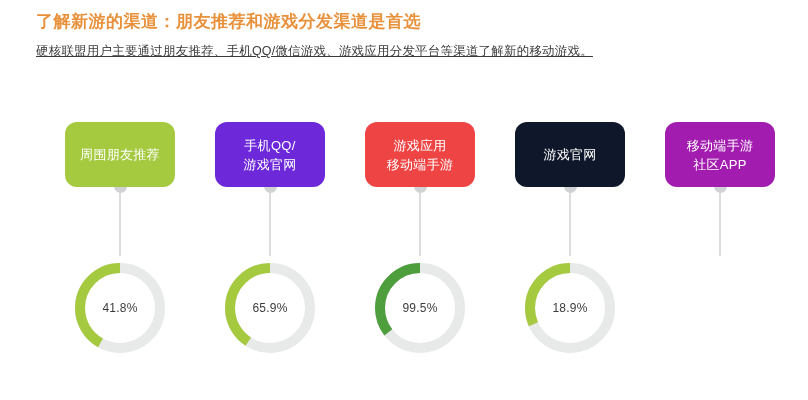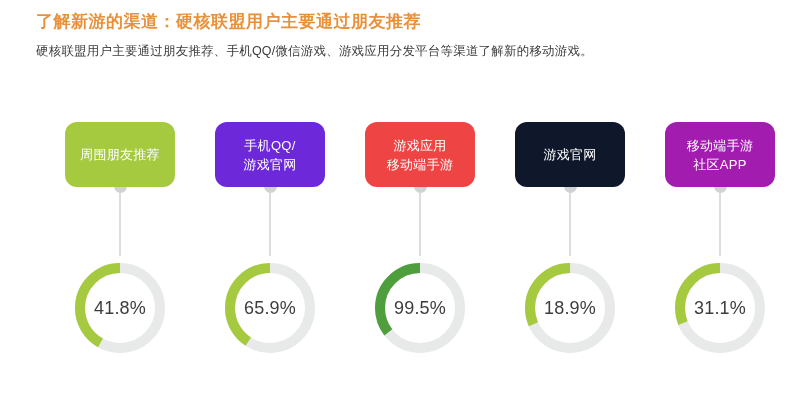--- a/index.html
+++ b/index.html
@@ -37,32 +37,33 @@
     line-height: 24px;
     white-space: nowrap;
   }
   .subtitle {
     margin-top: 7px;
     font-size: 12.5px;
     color: #3b3b3b;
     line-height: 20px;
     letter-spacing: 0.2px;
     white-space: nowrap;
+    text-decoration: underline;
   }
 
   
   .columns {
     position: absolute;
     left: 0;
-    top: 110px;
+    top: 122px;
     width: 808px;
     height: 260px;
     display: flex;
     justify-content: flex-start;
-    align-items: center;
+    align-items: flex-start;
   }
   .column {
     width: 150px;
     margin-left: 0;
     position: relative;
     display: flex;
     flex-direction: column;
     align-items: center;
   }
   .column:first-child { margin-left: 45px; }
@@ -128,32 +129,32 @@
   }
   .donut-value {
     position: absolute;
     left: 0;
     top: 0;
     width: 100px;
     height: 100px;
     display: flex;
     align-items: center;
     justify-content: center;
-    font-size: 18px;
+    font-size: 12px;
     color: #3d3d3d;
     letter-spacing: 0.2px;
   }
 </style>
 </head>
 <body>
 
 <div class="infographic">
 
   <div class="header">
-    <div class="title">了解新游的渠道：硬核联盟用户主要通过朋友推荐</div>
+    <div class="title">了解新游的渠道：朋友推荐和游戏分发渠道是首选</div>
     <div class="subtitle">硬核联盟用户主要通过朋友推荐、手机QQ/微信游戏、游戏应用分发平台等渠道了解新的移动游戏。</div>
   </div>
 
   <div class="columns" id="columns">
       <div class="column">
         <div class="channel-box" style="background: rgb(165, 201, 63);">
           <div>
             <span class="label-line">周围朋友推荐</span>
           </div>
         </div>
@@ -229,23 +230,16 @@
         <div class="channel-box" style="background: #a21caf;">
           <div>
             <span class="label-line">移动端手游</span>
             <span class="label-line">社区APP</span>
           </div>
         </div>
         <div class="connector">
           <div class="connector-dot" style="background: rgb(208, 210, 211);"></div>
           <div class="connector-line" style="background: rgb(220, 221, 221);"></div>
         </div>
-        <div class="donut-wrap">
-          <svg viewBox="0 0 100 100">
-            <circle cx="50" cy="50" r="40" fill="none" stroke="#e8e9e9" stroke-width="10"></circle>
-            <circle cx="50" cy="50" r="40" fill="none" stroke="#A5C93F" stroke-width="10" stroke-dasharray="78.16 173.16" stroke-dashoffset="0" transform="rotate(-90 50 50) scale(1,-1) translate(0,-100)"></circle>
-          </svg>
-          <div class="donut-value">31.1%</div>
-        </div>
       </div>
     </div>
 
 </div>
 
 </body></html>

